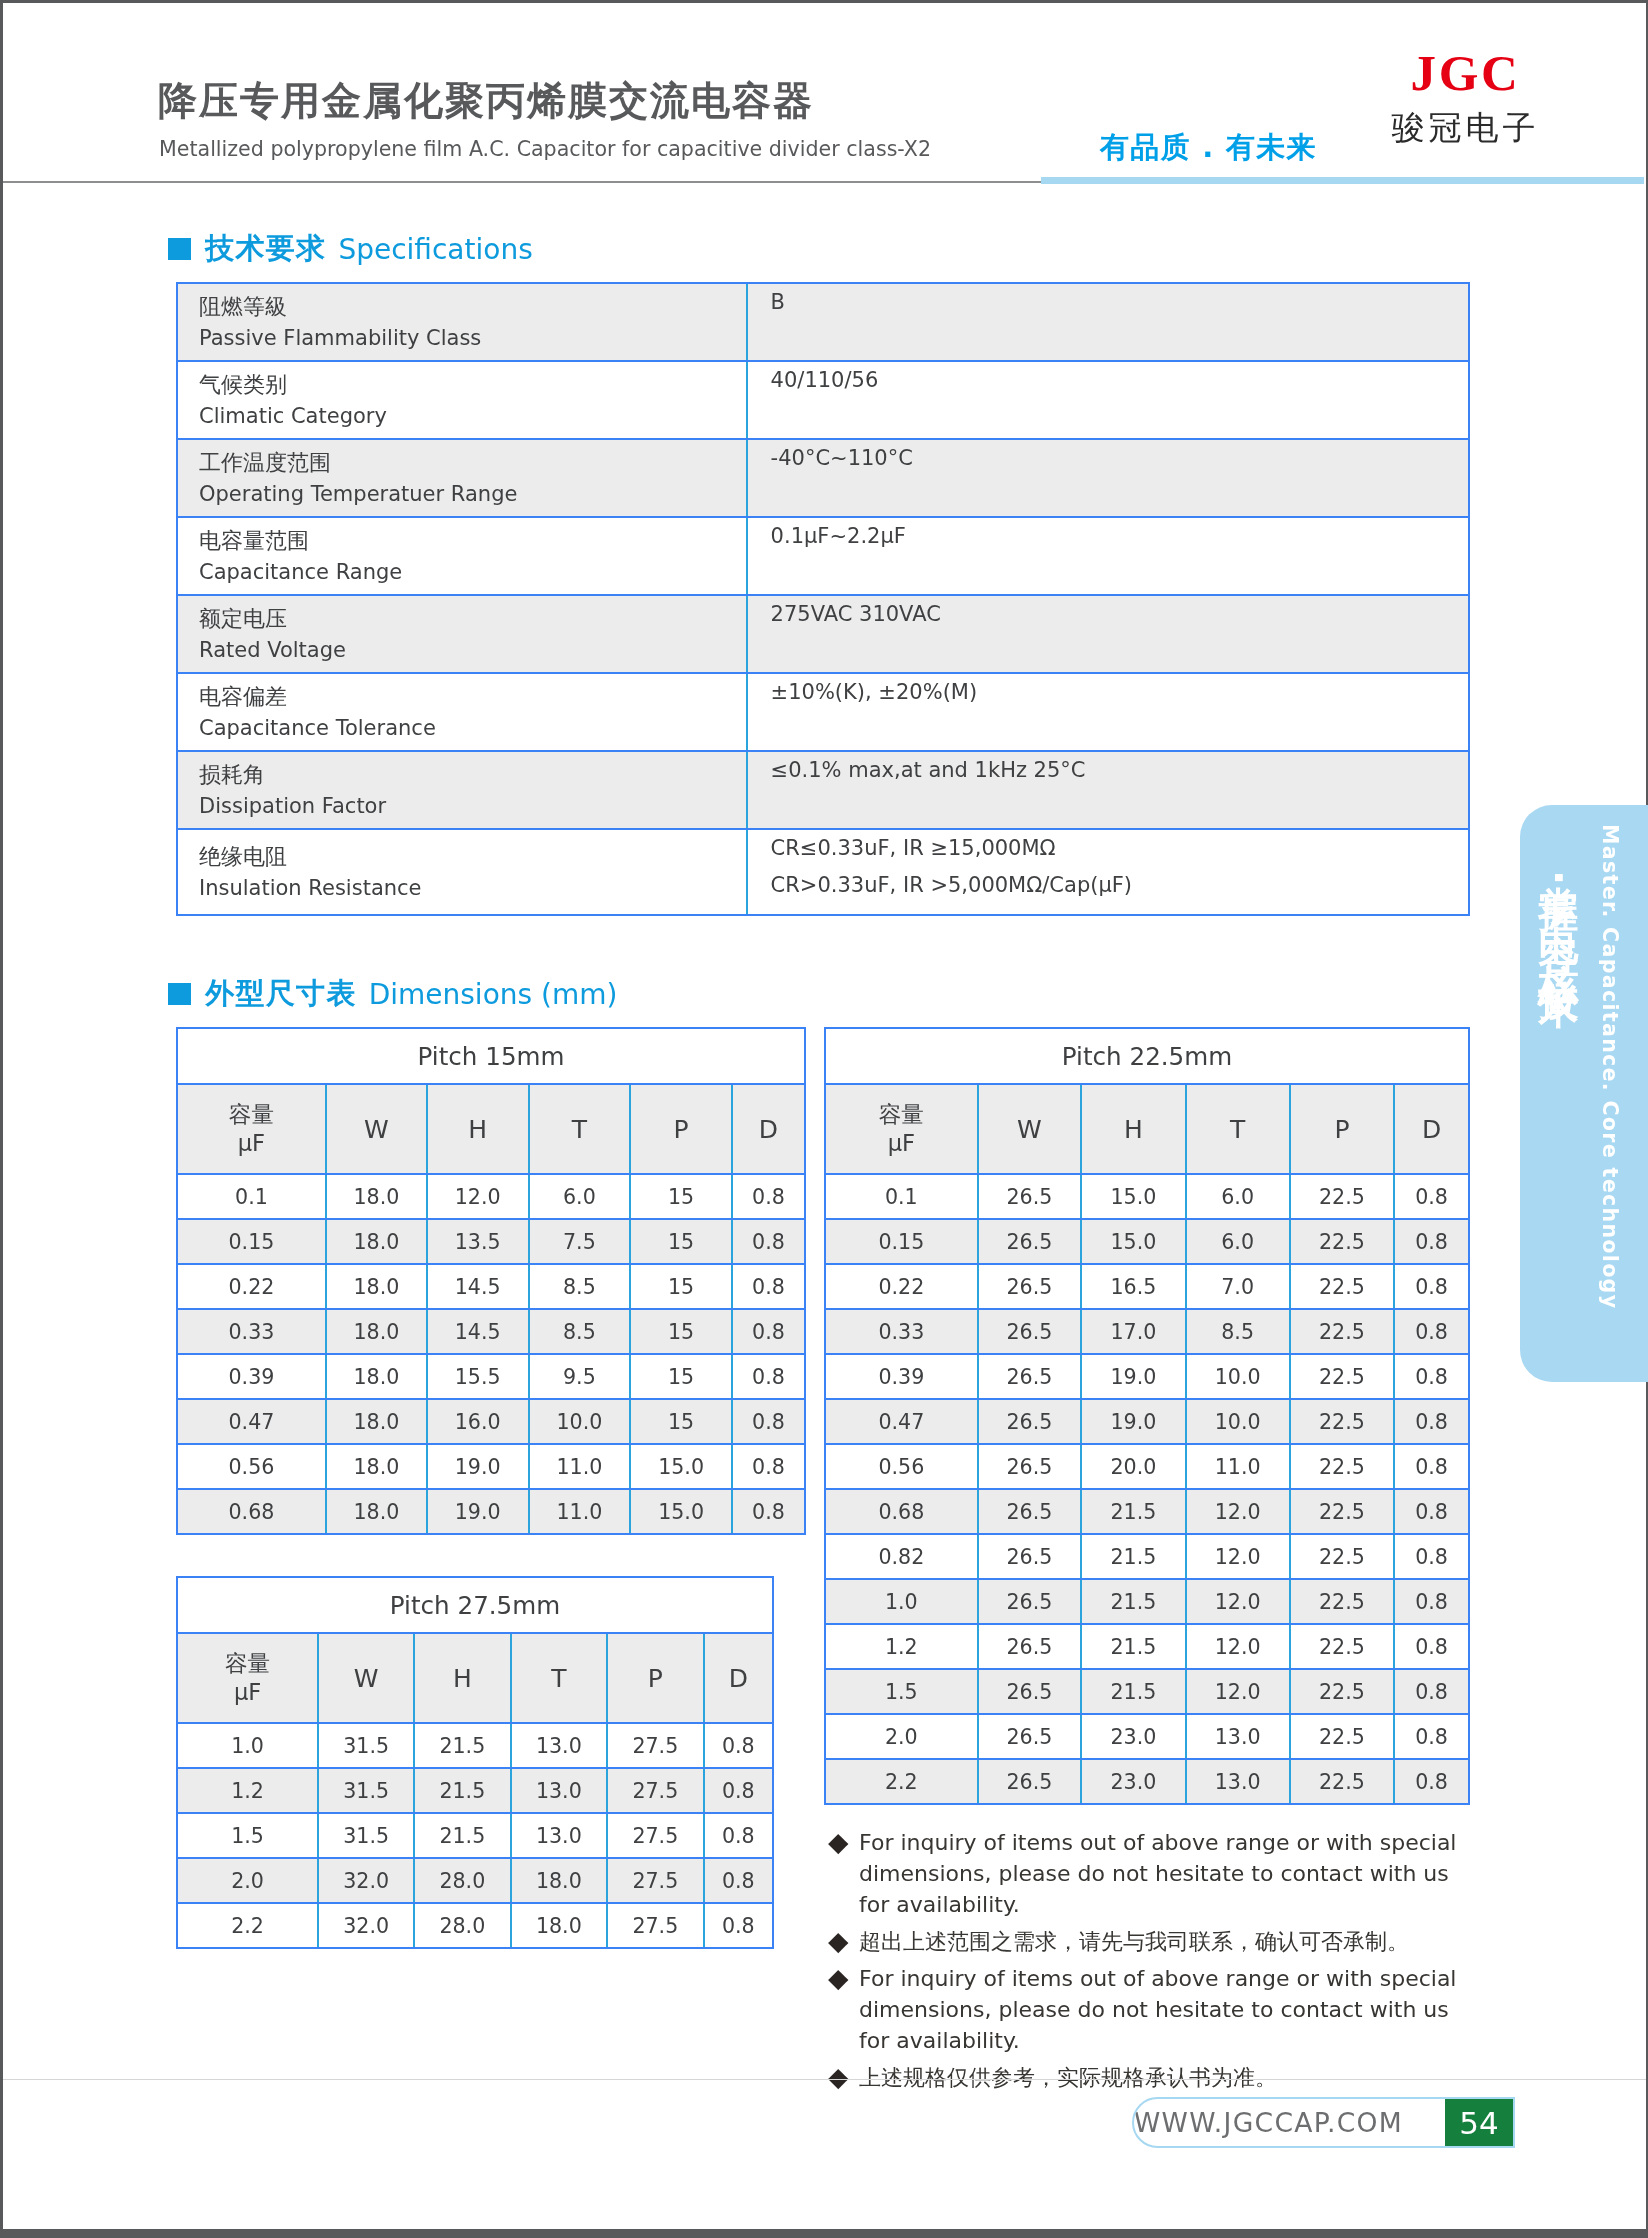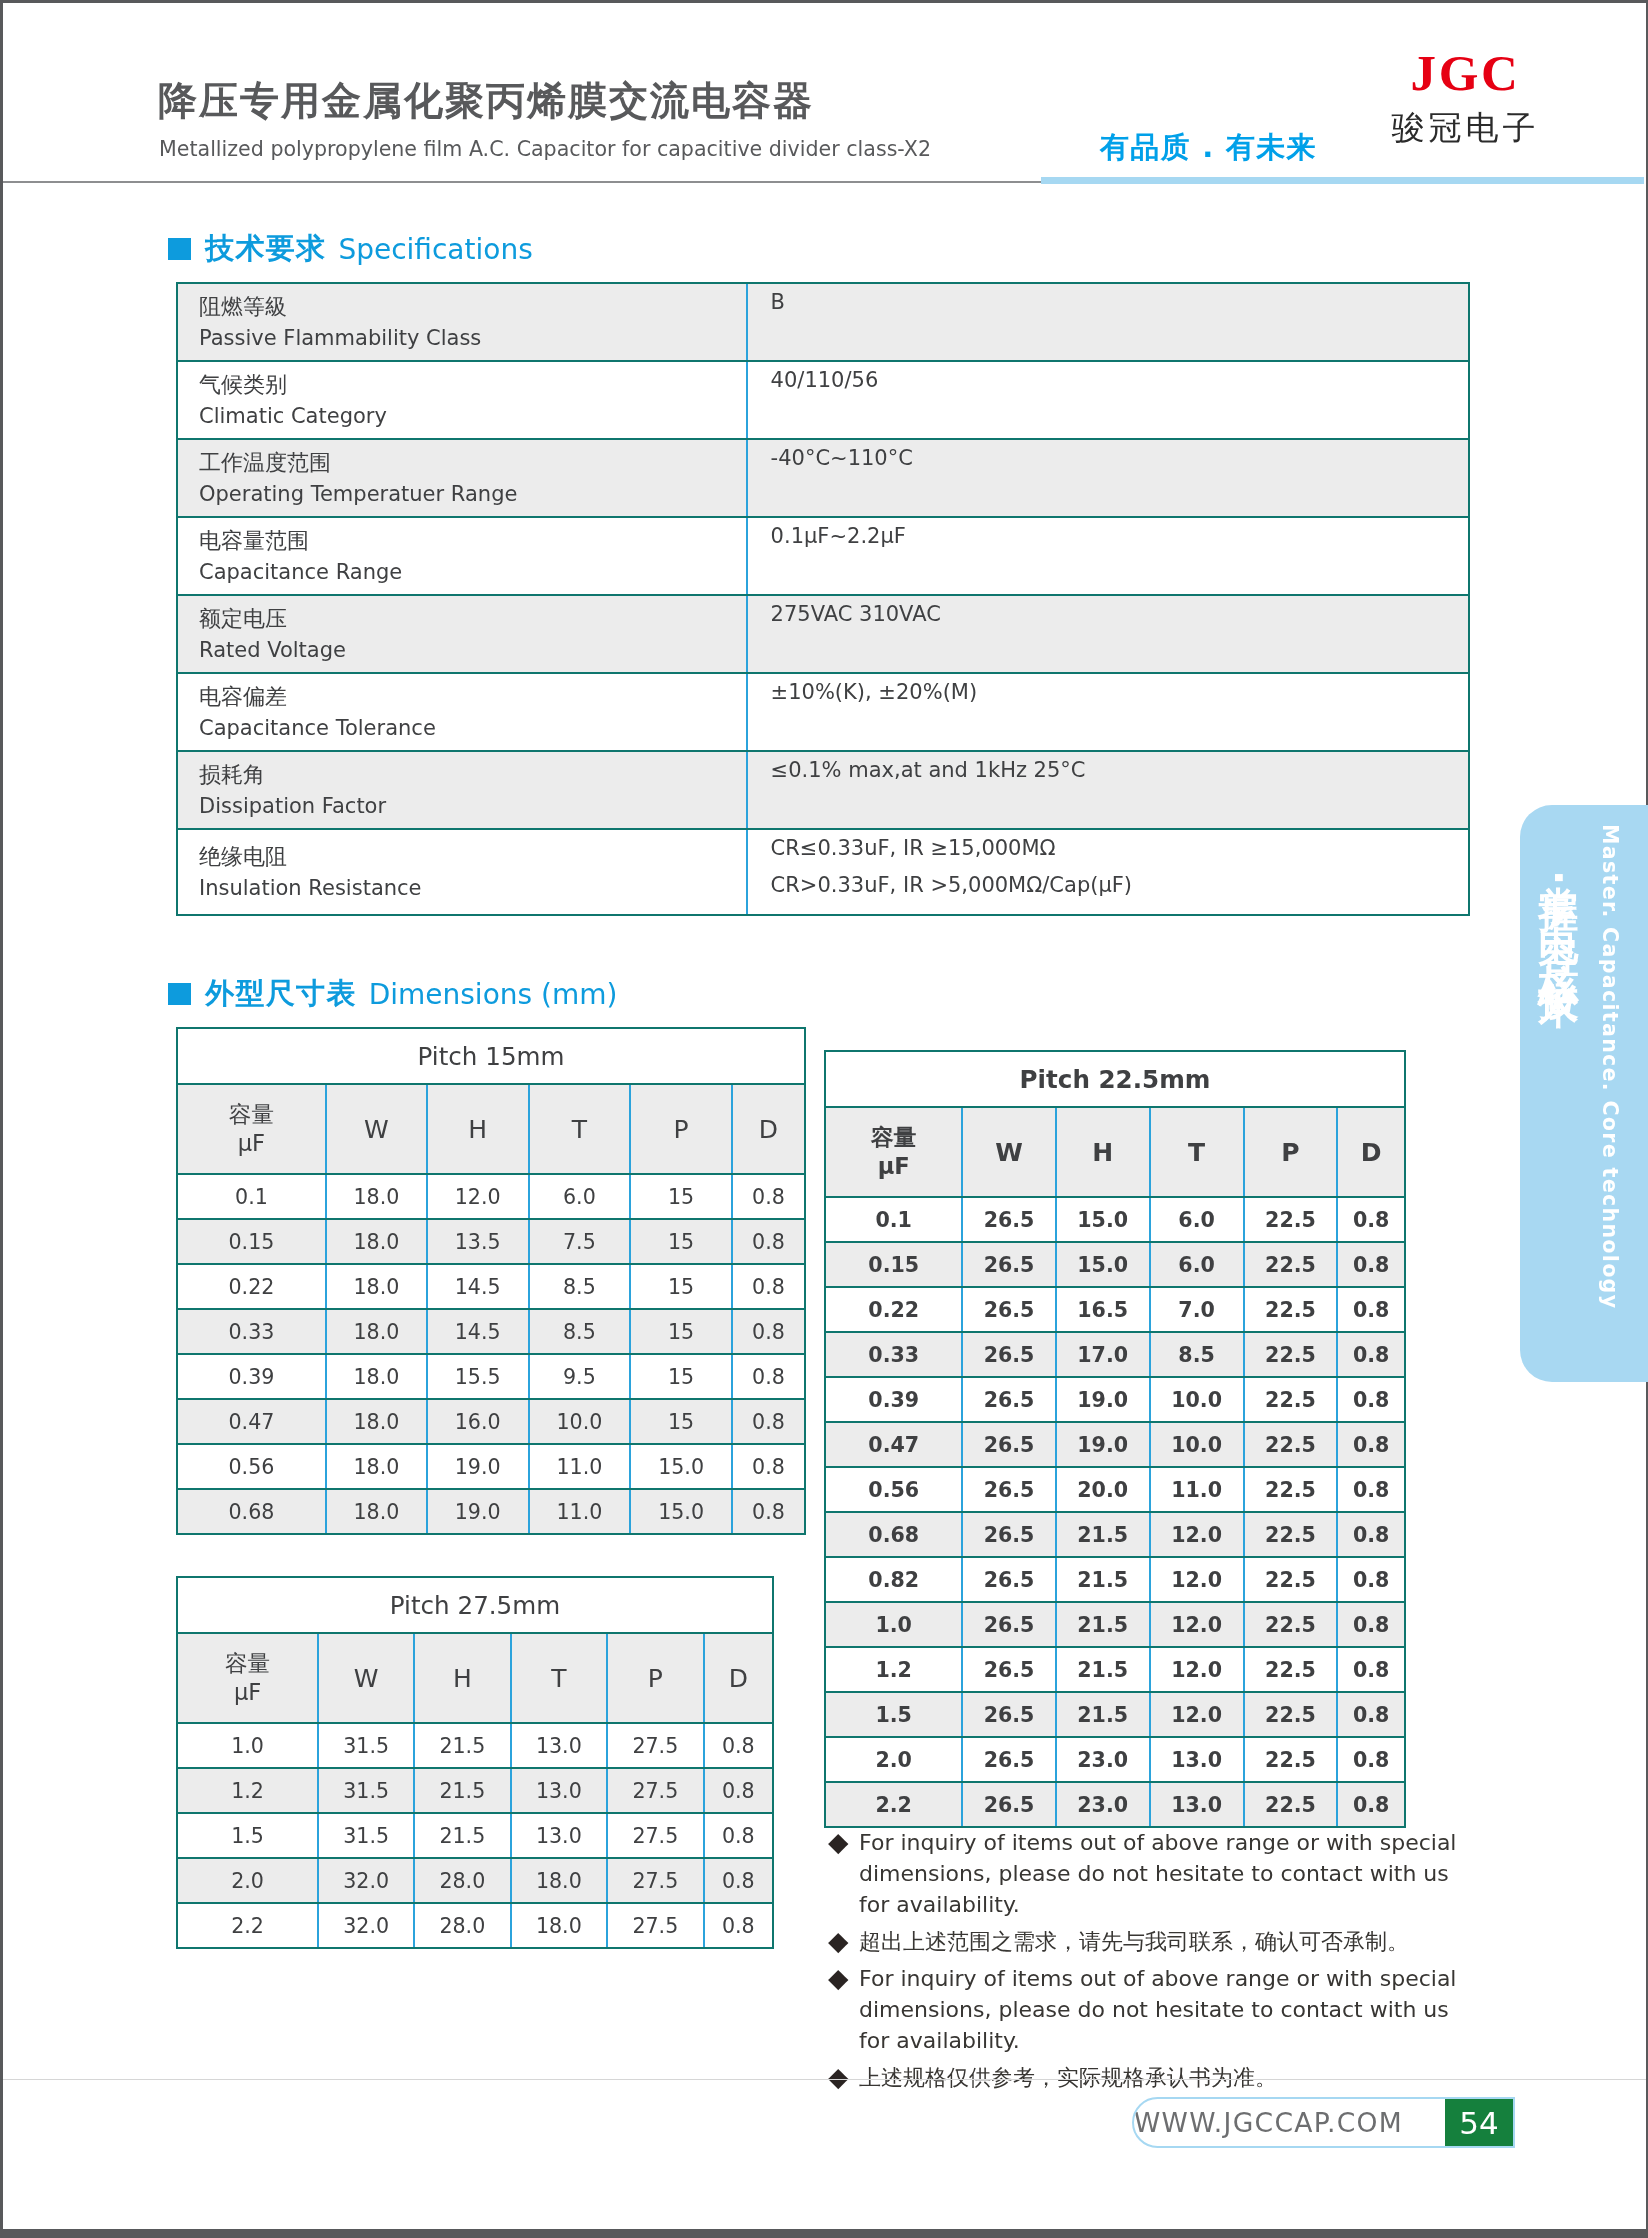--- a/index.html
+++ b/index.html
@@ -24,21 +24,21 @@
 
   
   .sec-head{position:absolute;display:flex;align-items:center;color:#0d9bdd;}
   .sec-head .sq{width:22.6px;height:22.6px;background:#0d9bdd;margin-right:14.6px;}
   .sec-head .cn{font-size:29px;font-weight:bold;margin-right:12px;letter-spacing:1.3px;}
   .sec-head .en{font-size:28px;}
   #spec-head{left:168px;top:229px;}
   #dims-head{left:168px;top:974px;}
 
   
-  .btable{position:absolute;background:#0f766e;padding:2px;display:flex;flex-direction:column;gap:2px;box-sizing:border-box;}
+  .btable{position:absolute;background:#3b82f6;padding:2px;display:flex;flex-direction:column;gap:2px;box-sizing:border-box;}
   .brow{display:grid;gap:2px;background:#2ba3dc;}
   .cell{display:flex;align-items:center;justify-content:center;color:#3f4042;}
   .bg-w{background:#ffffff;}
   .bg-g{background:#ececec;}
 
   
   #spec-table{left:176px;top:282px;width:1294px;height:634px;}
   #spec-table .brow{grid-template-columns:568px 1fr;flex:0 0 76px;}
   #spec-table .brow.tall{flex:1 1 auto;}
   .spec-label{flex-direction:column;align-items:flex-start;justify-content:center;padding-left:21px;line-height:1.45;}
@@ -50,21 +50,21 @@
   .dim-title{background:#ffffff;display:flex;align-items:center;justify-content:center;font-size:24.6px;color:#3f4042;flex:0 0 54px;}
   .dim-cols{grid-template-columns:221fr 149fr 150fr 150fr 150fr 107fr;}
   .dim-head{flex:0 0 88px;}
   .dim-head .cell{font-size:25px;}
   .cap-cell{flex-direction:column;line-height:1.3;}
   .cap-cell span{font-size:22.6px;}
   .dim-row{flex:0 0 43px;}
   .dim-row .cell{font-size:20.6px;}
   #pitch225-table .dim-row{flex:0 0 43px;}
   #pitch15-table{left:176px;top:1027px;width:630px;}
-  #pitch225-table{left:824px;top:1050px;width:582px;font-weight:bold;}
+  #pitch225-table{left:824px;top:1027px;width:646px;}
   #pitch275-table{left:176px;top:1576px;width:598px;}
 
   
   #notes{position:absolute;left:828px;top:1827px;width:671px;display:flex;flex-direction:column;gap:5.3px;}
   .note{display:flex;align-items:flex-start;}
   .note .dia{font-size:26.6px;line-height:1.15;color:#2a2422;margin-right:10.6px;flex:0 0 auto;}
   .note .txt{font-size:22px;line-height:1.42;color:#383633;max-width:598px;}
 
   
   .footer-line{position:absolute;left:2.7px;top:2079px;width:1643px;height:1.3px;background:#d6d6d6;}

